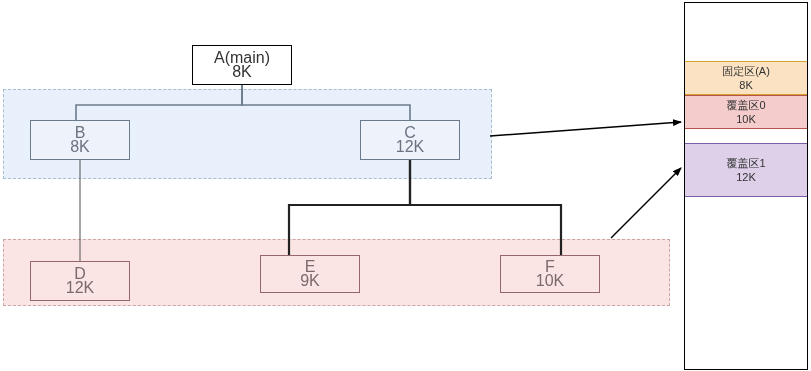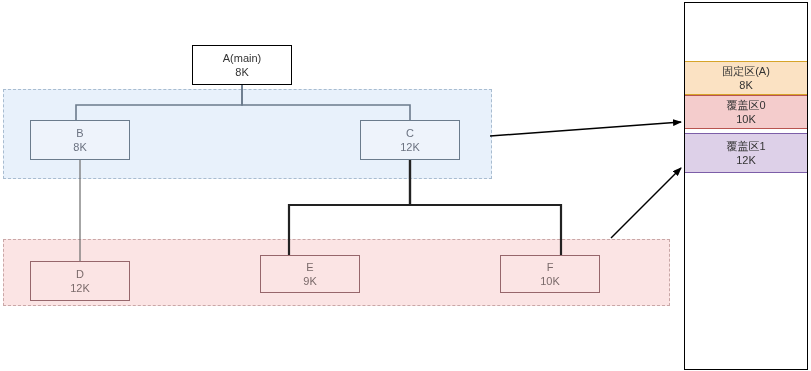--- a/index.html
+++ b/index.html
@@ -31,21 +31,21 @@
     border: 1px dashed #c9a7a7;
   }
   
   .node {
     position: absolute;
     box-sizing: border-box;
     display: flex;
     flex-direction: column;
     align-items: center;
     justify-content: center;
-    font-size: 11px;
+    font-size: 16px;
     line-height: 14px;
     text-align: center;
     white-space: nowrap;
   }
   .node .n-title,
   .node .n-sub {
     display: block;
   }
   .node-white {
     background: #ffffff;
@@ -154,19 +154,19 @@
 
   <div class="memmap" id="memmap" style="left: 684px; top: 2px; width: 124px; height: 368px; background: rgb(255, 255, 255); border-color: rgb(0, 0, 0);">
       <div class="memseg" style="top: 58px; height: 34px; background: rgb(251, 226, 195); border-top: 1px solid rgb(214, 164, 41); border-bottom: 1px solid rgb(214, 164, 41);">
         <span class="m-title">固定区(A)</span>
         <span class="m-sub">8K</span>
       </div>
       <div class="memseg" style="top: 92px; height: 34px; background: rgb(244, 204, 204); border-top: 1px solid rgb(184, 84, 80); border-bottom: 1px solid rgb(184, 84, 80);">
         <span class="m-title">覆盖区0</span>
         <span class="m-sub">10K</span>
       </div>
-      <div class="memseg" style="top: 130px; height: 40px; background: rgb(221, 208, 232); border-top: 1px solid rgb(124, 94, 168); border-bottom: 1px solid rgb(124, 94, 168);">
+      <div class="memseg" style="top: 140px; height: 54px; background: rgb(221, 208, 232); border-top: 1px solid rgb(124, 94, 168); border-bottom: 1px solid rgb(124, 94, 168);">
         <span class="m-title">覆盖区1</span>
         <span class="m-sub">12K</span>
       </div>
     </div>
 
 </div>
 
 </body></html>

